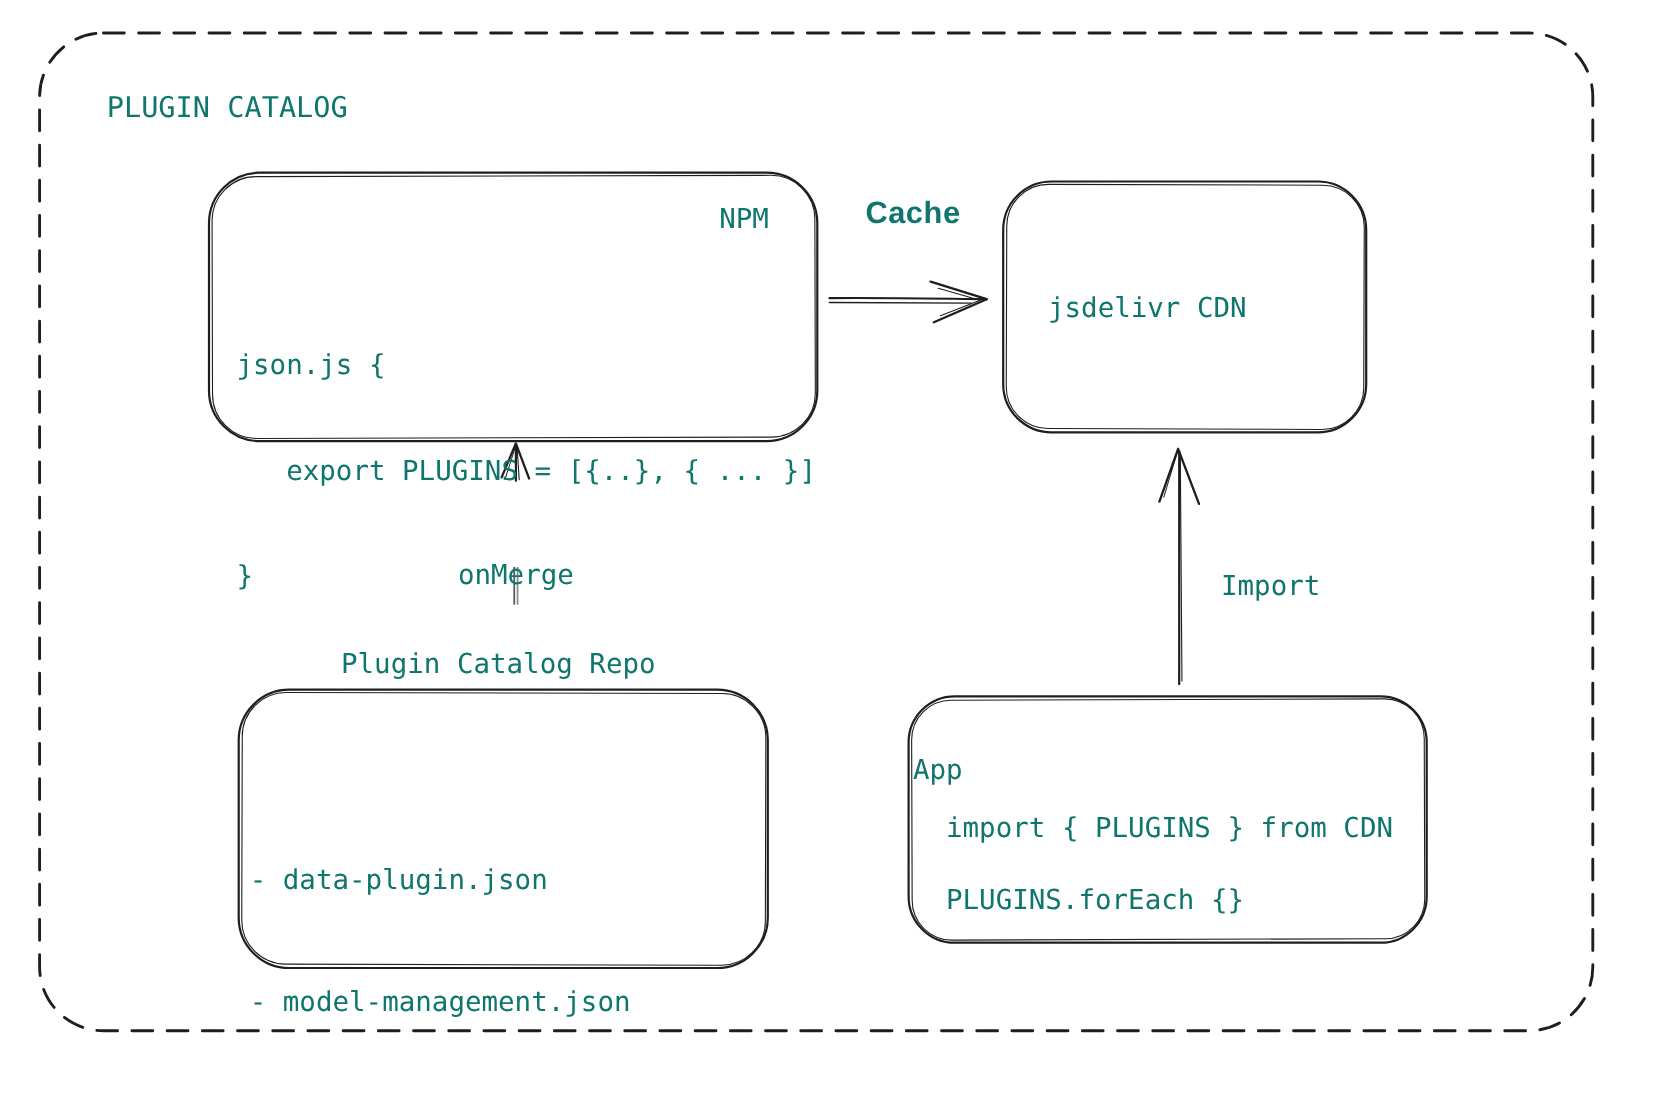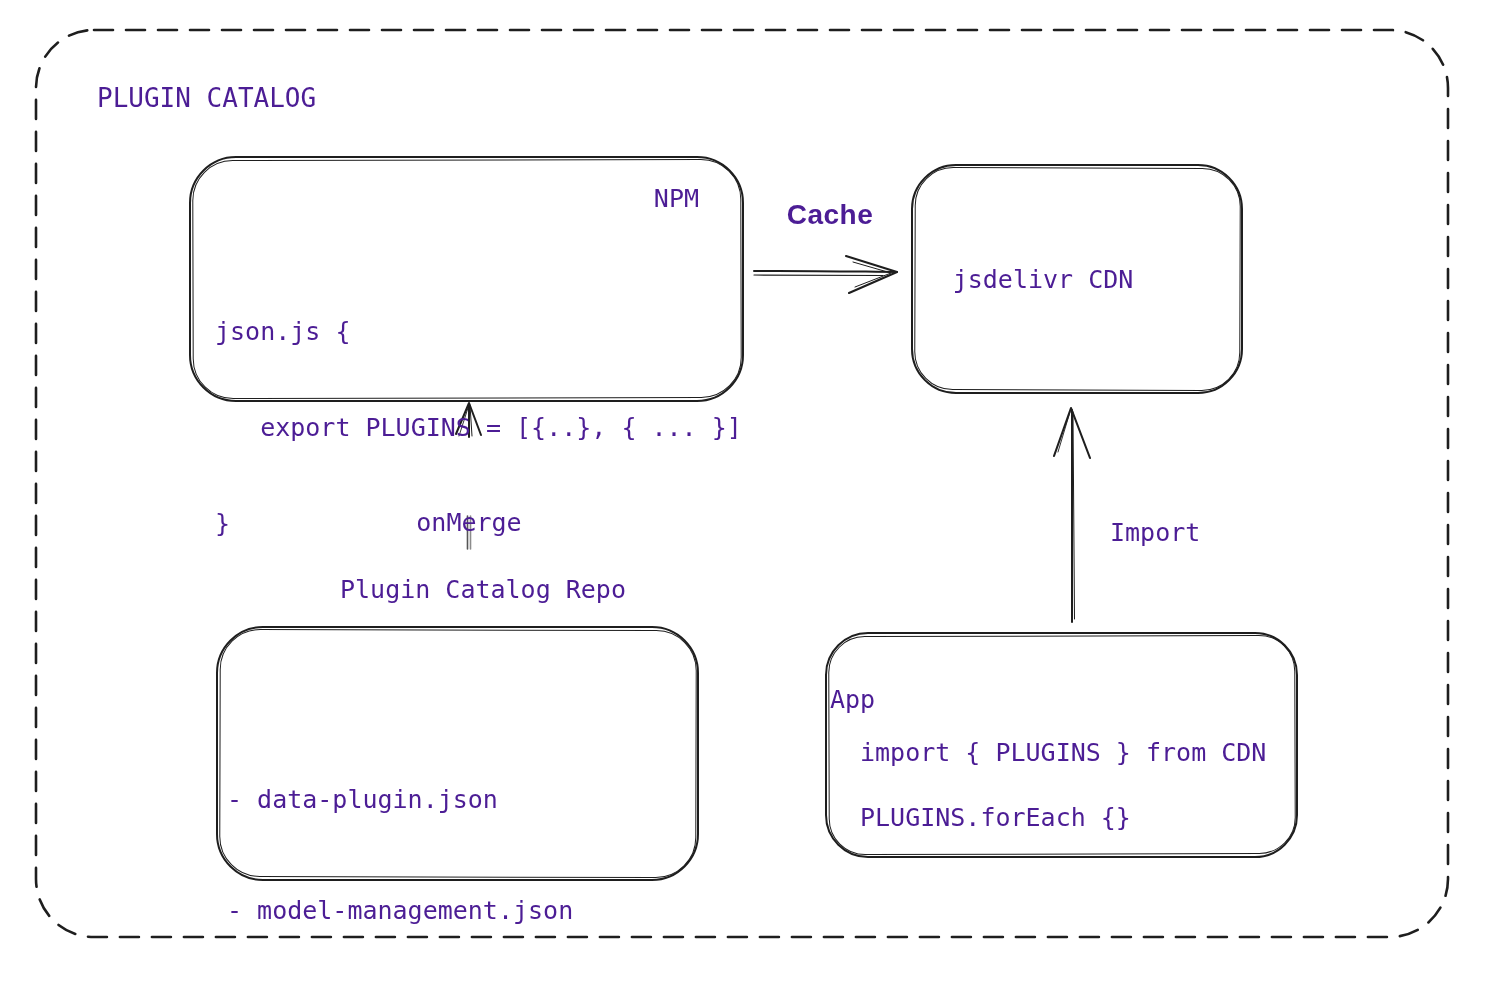--- a/index.html
+++ b/index.html
@@ -11,21 +11,21 @@
     font-family: "DejaVu Sans Mono", monospace;
     color: #1e1e1e;
     overflow: hidden;
   }
   svg.canvas { position: absolute; left: 0; top: 0; }
   .lbl {
     position: absolute;
     white-space: pre;
     font-size: 25px;
     line-height: 32px;
-    color: #4c1d95;
+    color: #0f766e;
   }
   .title-lbl { font-size: 26px; }
   .center { text-align: center; }
   .sans {
     font-family: "Liberation Sans", sans-serif;
     font-weight: 600;
     font-size: 28px;
     line-height: 30px;
     letter-spacing: 0.5px;
   }
@@ -82,29 +82,29 @@
 
   <div class="lbl title-lbl" style="left:97px; top:82px;">PLUGIN CATALOG</div>
 
   <div class="lbl center" style="left:191px; top:183px; width:508px;text-align:right;">NPM</div>
   <div class="lbl code-block" style="left:215px; top:252px;">
     <div>json.js {</div>
     <div>   export PLUGINS = [{..}, { ... }]</div>
     <div>}</div>
   </div>
 
-  <div class="lbl sans center" style="left:760px; top:200px; width:140px;">Cache</div>
+  <div class="lbl sans center" style="left:760px; top:179px; width:140px;">Cache</div>
 
   <div class="lbl center" style="left:912px; top:264px; width:262px;">jsdelivr CDN</div>
 
   <div class="lbl center build-lines" style="left:344px; top:445px; width:250px;">
     <div>onMerge</div>
   </div>
 
-  <div class="lbl center" style="left:310px; top:574px; width:250px;margin-left:30px;">Plugin Catalog Repo</div>
+  <div class="lbl center" style="left:310px; top:588px; width:250px;">Plugin Catalog Repo</div>
   <div class="lbl code-block repo-lines" style="left:227px; top:707px;">
     <div>- data-plugin.json</div>
     <div>- model-management.json</div>
     
   </div>
 
   <div class="lbl" style="left:1110px; top:517px;">Import</div>
 
   <div class="lbl" style="left:830px; top:684px;">App</div>
   <div class="lbl" style="left:860px; top:737px;">import { PLUGINS } from CDN</div>

